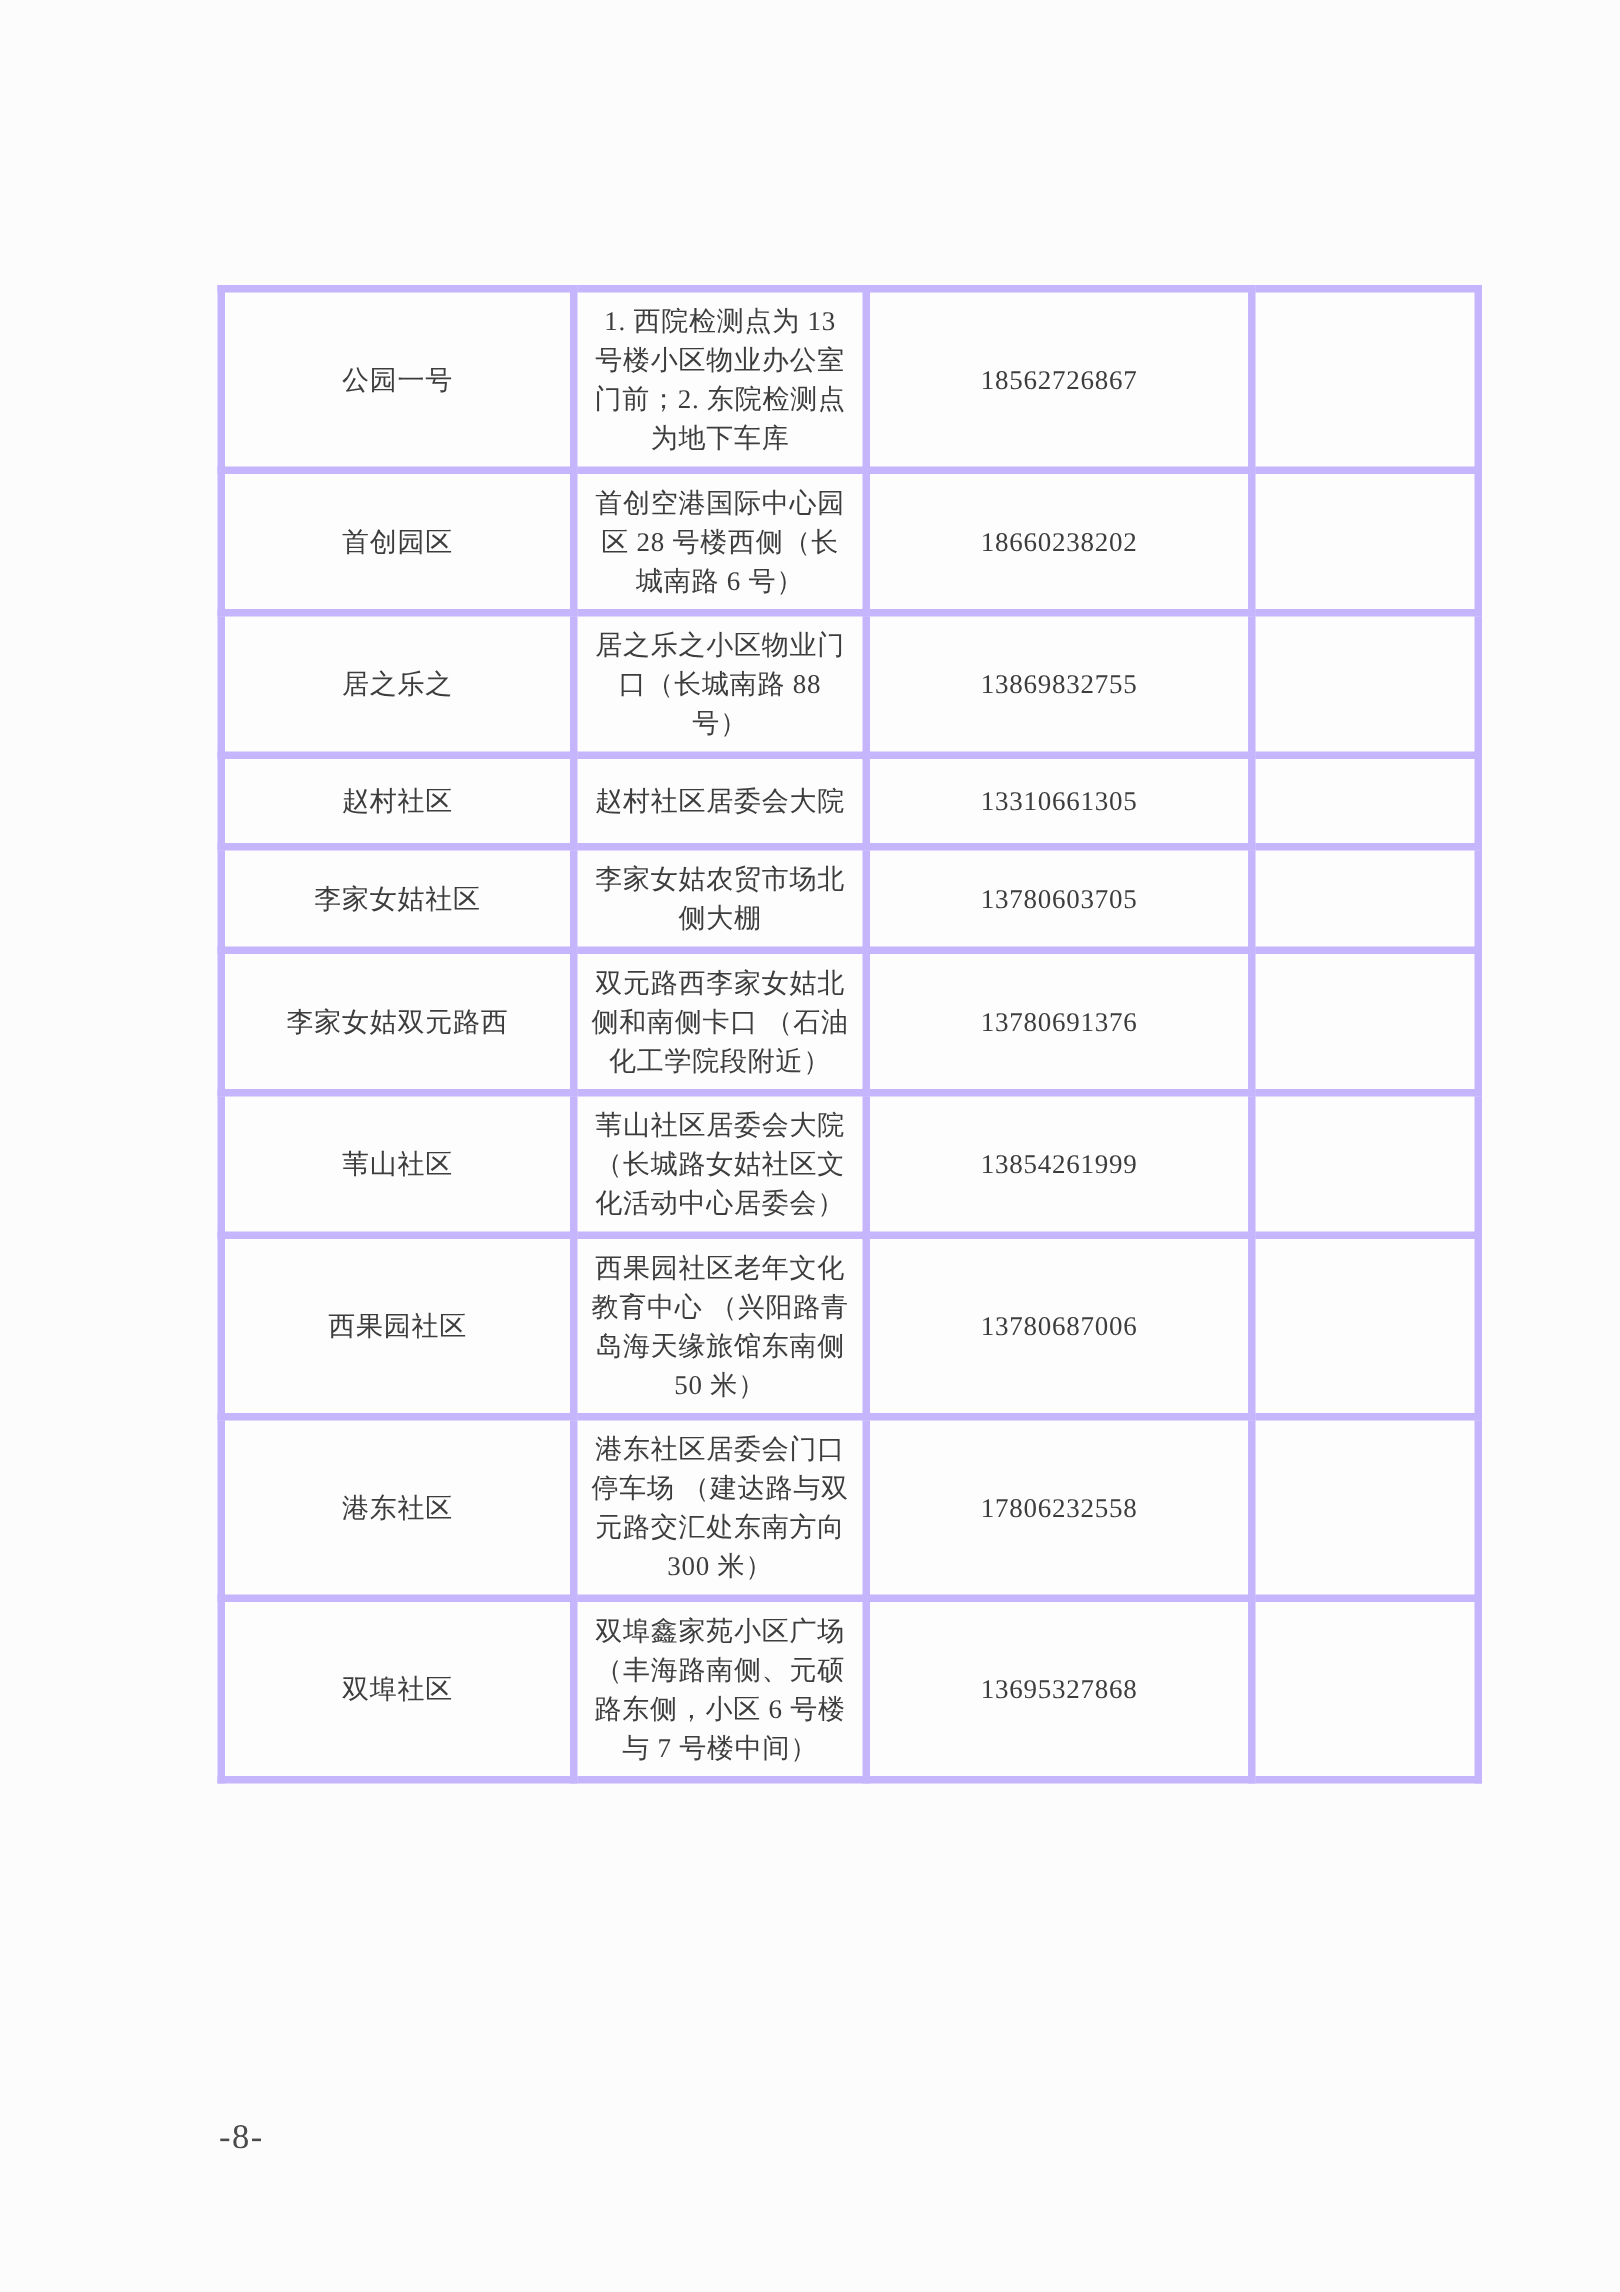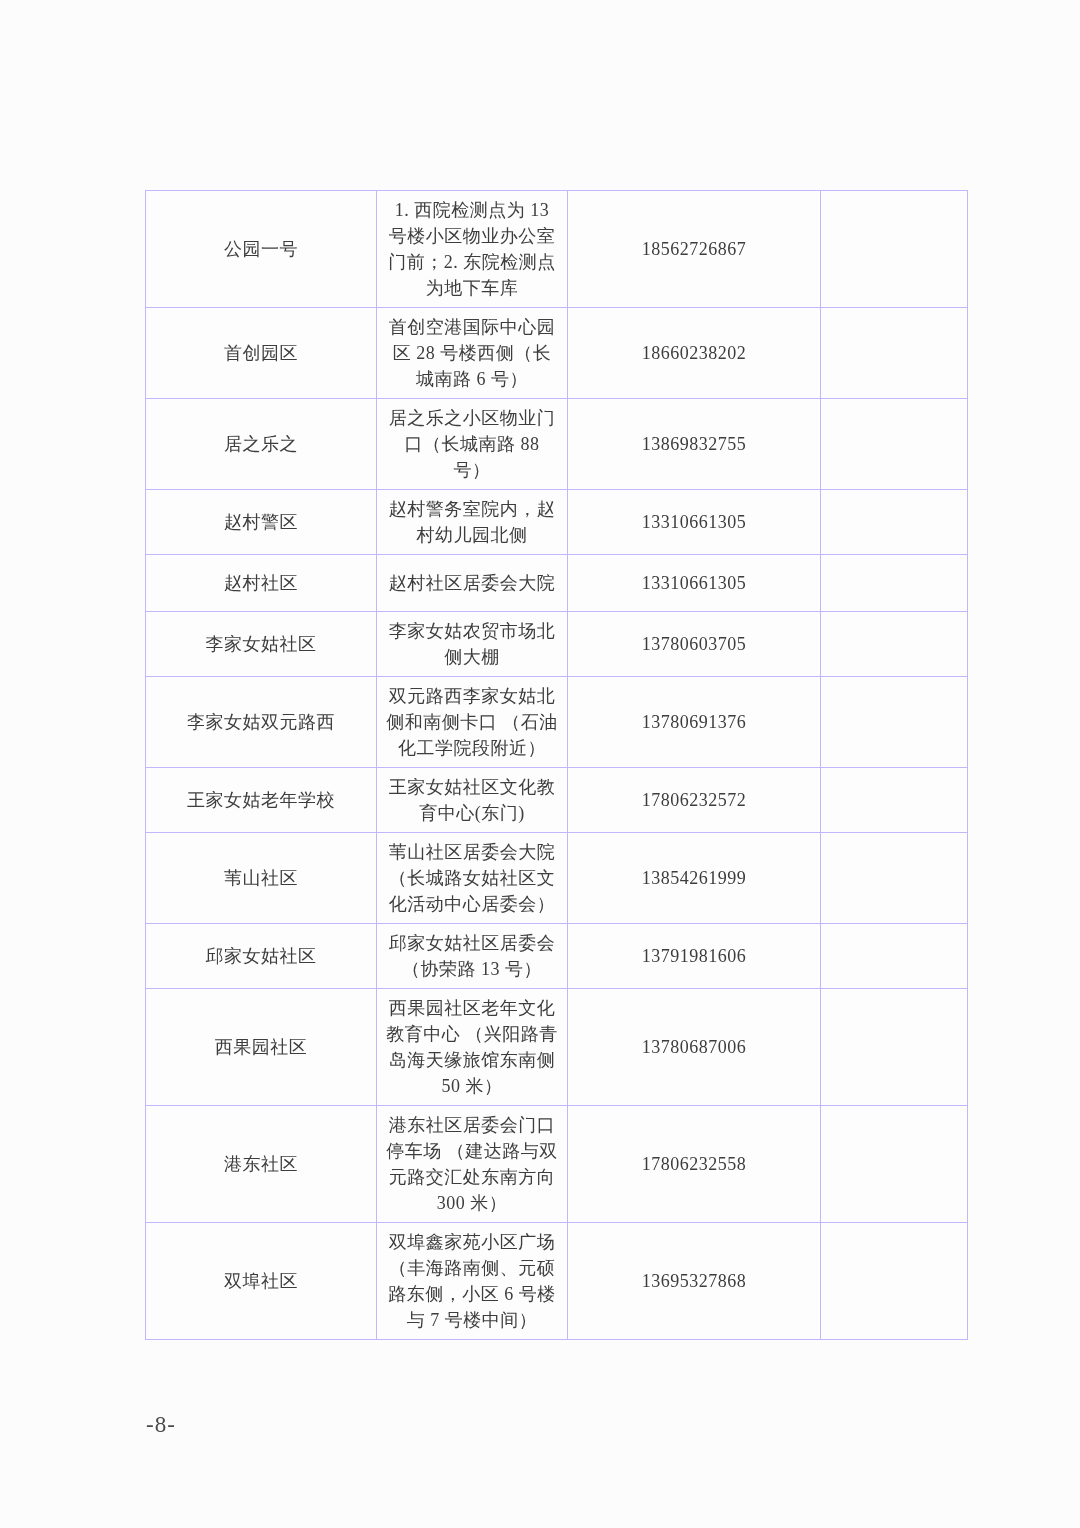--- a/index.html
+++ b/index.html
@@ -24,21 +24,21 @@
   table.sites-table {
     position: absolute;
     left: 145px;
     top: 190px;
     width: 818px;
     border-collapse: collapse;
     table-layout: fixed;
     background: #fdfdfd;
   }
   table.sites-table td {
-    border: 1px solid #c4b5fd;
+    border: 5px solid #c4b5fd;
     vertical-align: middle;
     text-align: center;
     padding: 6px 8px;
     height: 44px;
     font-size: 18px;
     line-height: 26px;
     letter-spacing: 0.5px;
     word-break: break-all;
   }
   td.col-name  { width: 214px; font-family: Liberation Serif, serif; }
@@ -73,59 +73,41 @@
       <td class="col-phone">18660238202</td>
       <td class="col-note"></td>
     </tr>
         <tr>
       <td class="col-name">居之乐之</td>
       <td class="col-location">居之乐之小区物业门口（长城南路 88 号）</td>
       <td class="col-phone">13869832755</td>
       <td class="col-note"></td>
     </tr>
         <tr>
-      <td class="col-name">赵村警区</td>
-      <td class="col-location">赵村警务室院内，赵村幼儿园北侧</td>
-      <td class="col-phone">13310661305</td>
-      <td class="col-note"></td>
-    </tr>
-        <tr>
       <td class="col-name">赵村社区</td>
       <td class="col-location">赵村社区居委会大院</td>
       <td class="col-phone">13310661305</td>
       <td class="col-note"></td>
     </tr>
         <tr>
       <td class="col-name">李家女姑社区</td>
       <td class="col-location">李家女姑农贸市场北侧大棚</td>
       <td class="col-phone">13780603705</td>
       <td class="col-note"></td>
     </tr>
         <tr>
       <td class="col-name">李家女姑双元路西</td>
       <td class="col-location">双元路西李家女姑北侧和南侧卡口 （石油化工学院段附近）</td>
       <td class="col-phone">13780691376</td>
       <td class="col-note"></td>
     </tr>
         <tr>
-      <td class="col-name">王家女姑老年学校</td>
-      <td class="col-location">王家女姑社区文化教育中心(东门)</td>
-      <td class="col-phone">17806232572</td>
-      <td class="col-note"></td>
-    </tr>
-        <tr>
       <td class="col-name">苇山社区</td>
       <td class="col-location">苇山社区居委会大院（长城路女姑社区文化活动中心居委会）</td>
       <td class="col-phone">13854261999</td>
-      <td class="col-note"></td>
-    </tr>
-        <tr>
-      <td class="col-name">邱家女姑社区</td>
-      <td class="col-location">邱家女姑社区居委会（协荣路 13 号）</td>
-      <td class="col-phone">13791981606</td>
       <td class="col-note"></td>
     </tr>
         <tr>
       <td class="col-name">西果园社区</td>
       <td class="col-location">西果园社区老年文化教育中心 （兴阳路青岛海天缘旅馆东南侧 50 米）</td>
       <td class="col-phone">13780687006</td>
       <td class="col-note"></td>
     </tr>
         <tr>
       <td class="col-name">港东社区</td>

